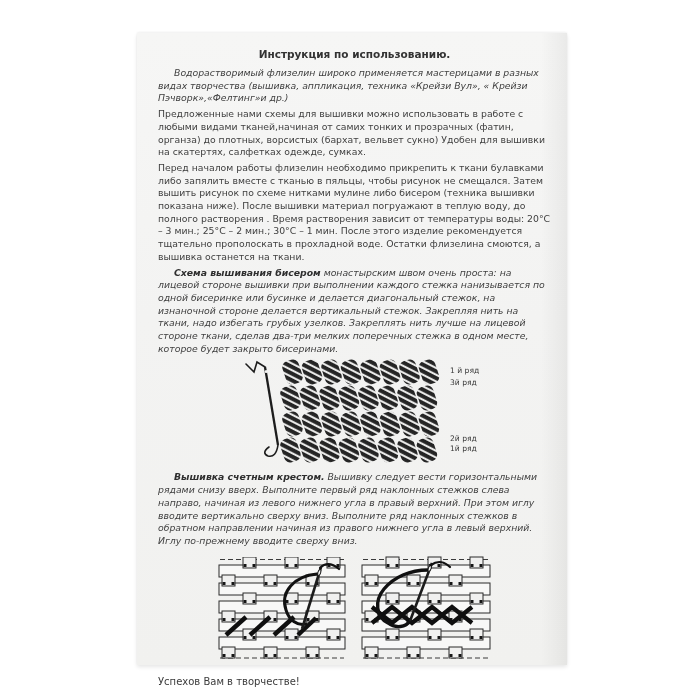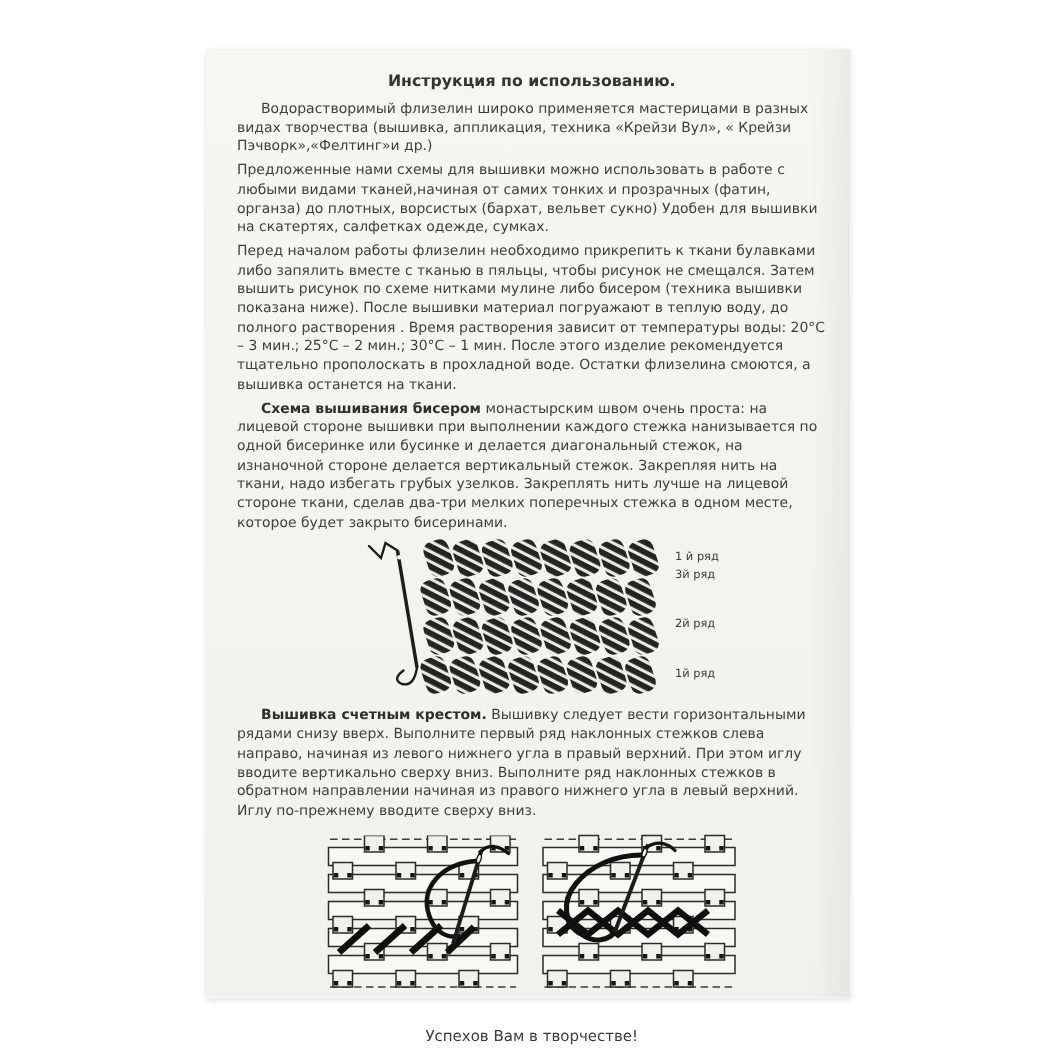--- a/index.html
+++ b/index.html
@@ -7,25 +7,25 @@
          font-family:"DejaVu Sans","Liberation Sans",sans-serif;padding-left:40px;}
   .paper{position:absolute;left:137px;top:33px;width:430px;height:632px;
          background:linear-gradient(180deg,#f6f6f5 0%,#f3f3f2 45%,#f1f1ef 100%);
          box-shadow:0 2px 4px rgba(0,0,0,0.10), 0 -1px 2px rgba(0,0,0,0.05);
          box-sizing:border-box;padding:15px 16px 0 21px;}
   .paper::after{content:"";position:absolute;top:0;right:0;width:26px;height:100%;
          background:linear-gradient(90deg,rgba(0,0,0,0) 0%,rgba(0,0,0,0.05) 100%);pointer-events:none;}
   .title{font-size:10.5px;font-weight:bold;color:#333333;text-align:center;margin:0 0 7px 0;}
   .para{font-size:9.3px;line-height:12.7px;color:#3e3e3e;margin:0 0 3px 0;text-align:left;}
   .para b{color:#2e2e2e;}
-  .indent{text-indent:16px;}
+  .indent{text-indent:16px;font-style:italic;}
   .bead-figure{position:relative;height:110px;margin:2px 0 3px 70px;width:330px;}
   .bead-label{position:absolute;left:222px;font-size:7.6px;color:#3a3a3a;white-space:nowrap;}
   .stitch-figures{display:flex;justify-content:center;align-items:flex-end;gap:10px;margin-top:5px;height:108px;}
-  .closing{font-size:10px;color:#3a3a3a;text-align:center;margin-top:25px;}
+  .closing{font-size:10px;color:#3a3a3a;text-align:left;margin-top:15px;}
   svg{display:block;}
 </style>
 </head>
 <body>
 
 <div class="stage">
   <div class="paper">
 
     <div class="title">Инструкция по использованию.</div>
 
@@ -88,21 +88,21 @@
             <rect x="112.5" y="80" width="17" height="24" rx="6" fill="url(#hatch)" transform="rotate(-18 121 92)"></rect>
             <rect x="132" y="80" width="17" height="24" rx="6" fill="url(#hatch)" transform="rotate(-18 140.5 92)"></rect>
             <rect x="151.5" y="80" width="17" height="24" rx="6" fill="url(#hatch)" transform="rotate(-18 160 92)"></rect>
             <rect x="171" y="80" width="17" height="24" rx="6" fill="url(#hatch)" transform="rotate(-18 179.5 92)"></rect>
             <rect x="190.5" y="80" width="17" height="24" rx="6" fill="url(#hatch)" transform="rotate(-18 199 92)"></rect>
           </g>
         </g>
       </svg>
       <div class="bead-label" style="top:8px">1 й ряд</div>
       <div class="bead-label" style="top:20px">3й ряд</div>
-      <div class="bead-label" style="top:53px">2й ряд</div>
+      <div class="bead-label" style="top:76px">2й ряд</div>
       <div class="bead-label" style="top:86px">1й ряд</div>
     </div>
 
     <p class="para indent"><b>Вышивка счетным крестом.</b><span> Вышивку следует вести горизонтальными рядами снизу вверх. Выполните первый ряд наклонных стежков слева направо, начиная из левого нижнего угла в правый верхний. При этом иглу вводите вертикально сверху вниз. Выполните ряд наклонных стежков в обратном направлении начиная из правого нижнего угла в левый верхний. Иглу по-прежнему вводите сверху вниз.</span></p>
 
     <div class="stitch-figures">
 
       <svg width="132" height="104" viewBox="0 0 132 104">
         <defs>
           <g id="vsegA">

